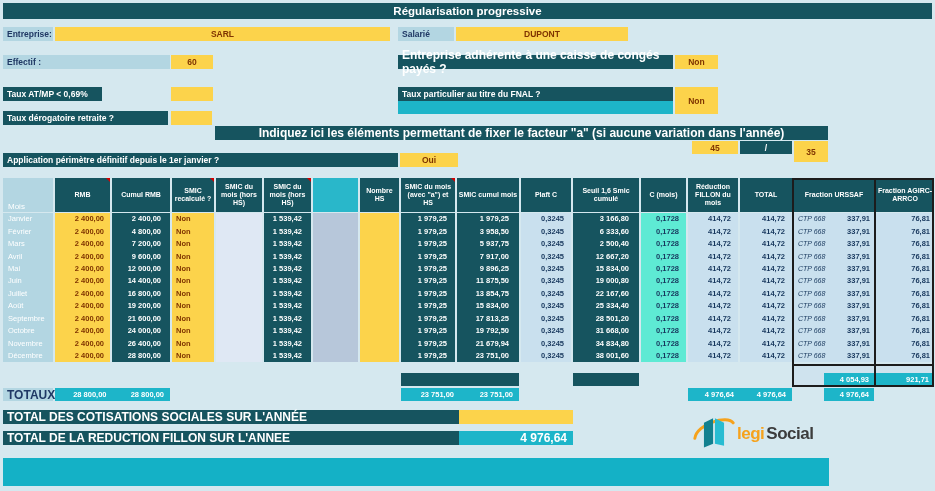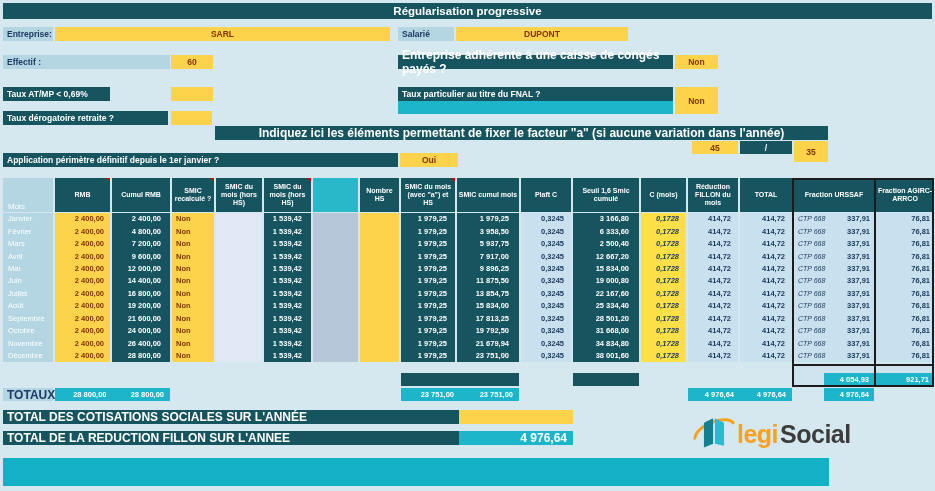--- a/index.html
+++ b/index.html
@@ -47,56 +47,56 @@
   .c-cumul  { background:#16545f; color:#fff; justify-content:flex-end; padding-right:9px; }
   .c-recal  { background:#fcd34b; color:#7f3400; padding-left:4px; }
   .c-h1     { background:#dfe8f4; }
   .c-h2     { background:#16545f; color:#fff; justify-content:flex-end; padding-right:9px; }
   .c-blank  { background:#b7c7da; }
   .c-nbhs   { background:#fcd34b; }
   .c-aveca  { background:#16545f; color:#fff; justify-content:flex-end; padding-right:8px; }
   .c-cumulmois{ background:#16545f; color:#fff; justify-content:flex-end; padding-right:10px; }
   .c-plaft  { background:#c9e0ee; color:#17375d; justify-content:flex-end; padding-right:7px; }
   .c-seuil  { background:#16545f; color:#fff; justify-content:flex-end; padding-right:10px; }
-  .c-cmois  { background:#fde047; color:#17375d; justify-content:flex-end; padding-right:7px;font-style:italic; }
+  .c-cmois  { background:#5eead4; color:#17375d; justify-content:flex-end; padding-right:7px; }
   .c-reduc  { background:#c9e0ee; color:#17375d; justify-content:flex-end; padding-right:7px; }
   .c-total  { background:#c9e0ee; color:#17375d; justify-content:flex-end; padding-right:7px; }
   .c-urssaf { background:#c9e0ee; color:#17375d; justify-content:space-between; padding:0 4px 0 4px; }
   .c-urssaf .ctp{ font-style:italic; font-weight:400; font-size:7px; }
   .c-agirc  { background:#c9e0ee; color:#17375d; justify-content:flex-end; padding-right:4px; }
   
   .fracbox{ border:2px solid #1c1c1c; pointer-events:none; }
   
   .tot-pair{ display:flex; }
   .tot-pair span{ flex:1; text-align:right; padding-right:6px; font-size:7.5px; line-height:13px; }
   .single-tot{ font-size:7.5px; line-height:13px; text-align:right; padding-right:5px; }
   
   .logo{ display:flex; align-items:center; gap:2px; }
-  .logo-text{ font-size:25px; font-weight:bold; letter-spacing:-0.5px; }
+  .logo-text{ font-size:17px; font-weight:bold; letter-spacing:-0.5px; }
   .logo-legi{ color:#f6a21c; }
   .logo-social{ color:#3c3c3c; }
 </style>
 </head>
 <body>
 
 <div class="sheet">
 
   <div class="abs dark flexc t11" style="left:3px;top:3px;width:929px;height:16px;">Régularisation progressive</div>
 
   <div class="abs lblue flexl t85" style="left:3px;top:27px;width:50px;height:14px;">Entreprise:</div>
   <div class="abs yellow flexc t85" style="left:55px;top:27px;width:335px;height:14px;">SARL</div>
   <div class="abs lblue flexl t85" style="left:398px;top:27px;width:56px;height:14px;">Salarié</div>
   <div class="abs yellow flexc t85" style="left:456px;top:27px;width:172px;height:14px;">DUPONT</div>
 
   <div class="abs lblue flexl t85" style="left:3px;top:55px;width:167px;height:14px;">Effectif :</div>
   <div class="abs yellow flexc t85" style="left:171px;top:55px;width:42px;height:14px;">60</div>
   <div class="abs dark flexl t8" style="left:398px;top:55px;width:275px;height:14px;">Entreprise adhérente à une caisse de congés payés ?</div>
   <div class="abs yellow flexc t85" style="left:675px;top:55px;width:43px;height:14px;">Non</div>
 
-  <div class="abs dark flexl t85" style="left:3px;top:87px;width:107px;height:14px;">Taux AT/MP &lt; 0,69%</div>
+  <div class="abs dark flexl t85" style="left:3px;top:87px;width:99px;height:14px;">Taux AT/MP &lt; 0,69%</div>
   <div class="abs yellow" style="left:171px;top:87px;width:42px;height:14px;"></div>
   <div class="abs dark flexl t85" style="left:398px;top:87px;width:275px;height:14px;text-align:right;">Taux particulier au titre du FNAL ?</div>
   <div class="abs" style="left:398px;top:101px;width:275px;height:13px;background:#1db5c9;"></div>
   <div class="abs yellow flexc t85" style="left:675px;top:87px;width:43px;height:27px;">Non</div>
 
   <div class="abs dark flexl t85" style="left:3px;top:111px;width:165px;height:14px;">Taux dérogatoire retraite ?</div>
   <div class="abs yellow" style="left:171px;top:111px;width:41px;height:14px;"></div>
 
   <div class="abs dark flexc t8" style="left:215px;top:126px;width:613px;height:14px;">Indiquez ici les éléments permettant de fixer le facteur "a" (si aucune variation dans l'année)</div>
   <div class="abs yellow flexc t85" style="left:692px;top:141px;width:46px;height:13px;">45</div>

